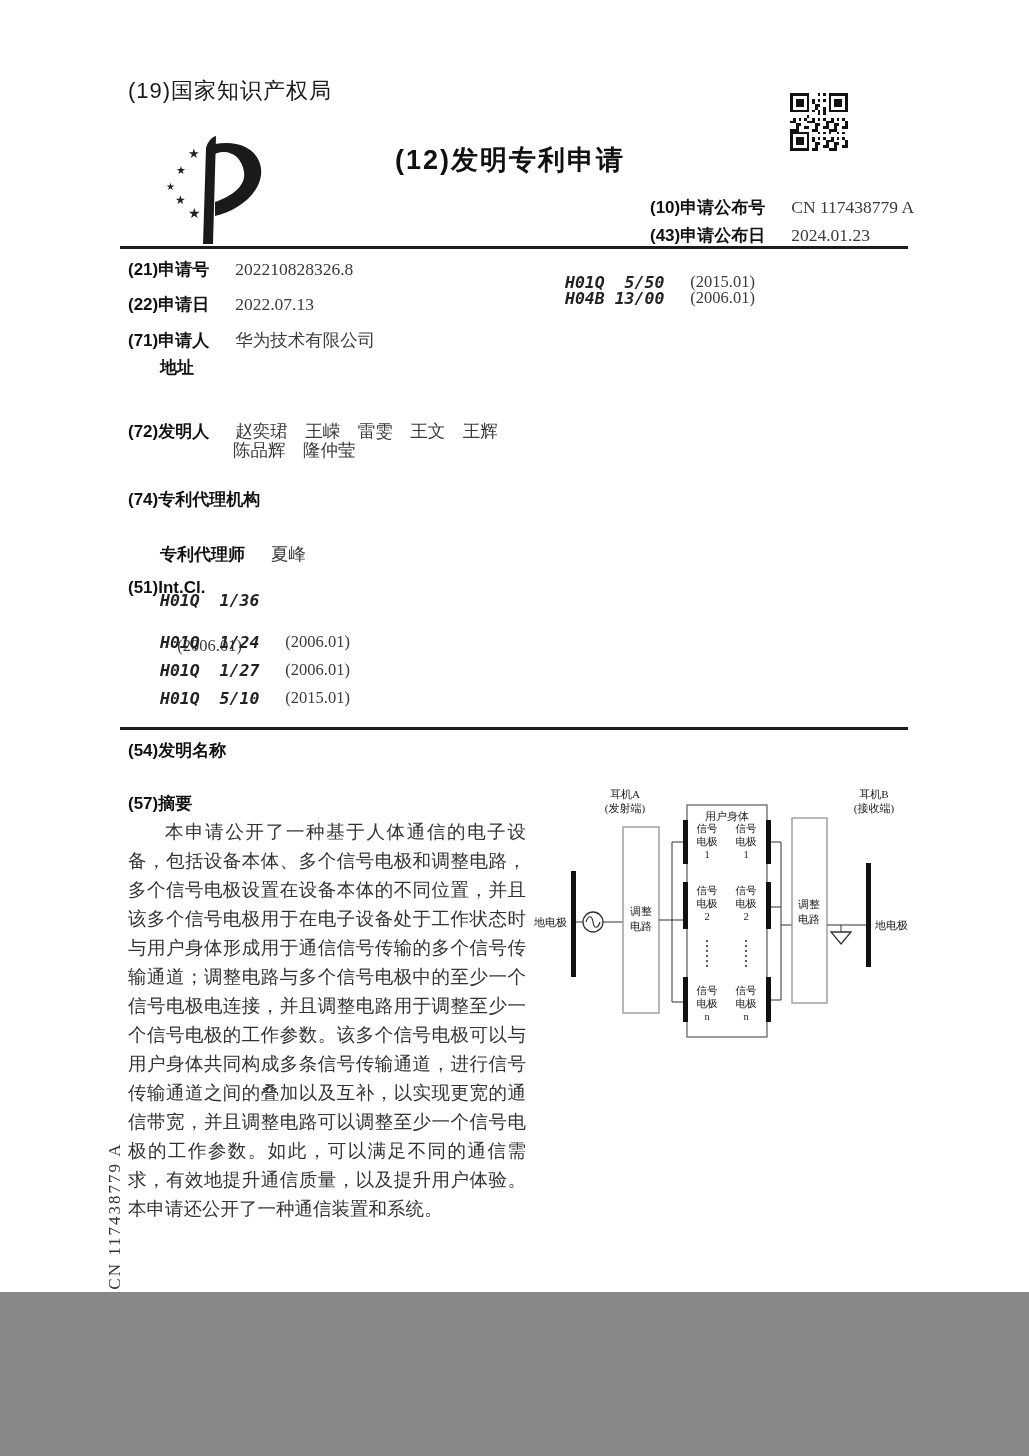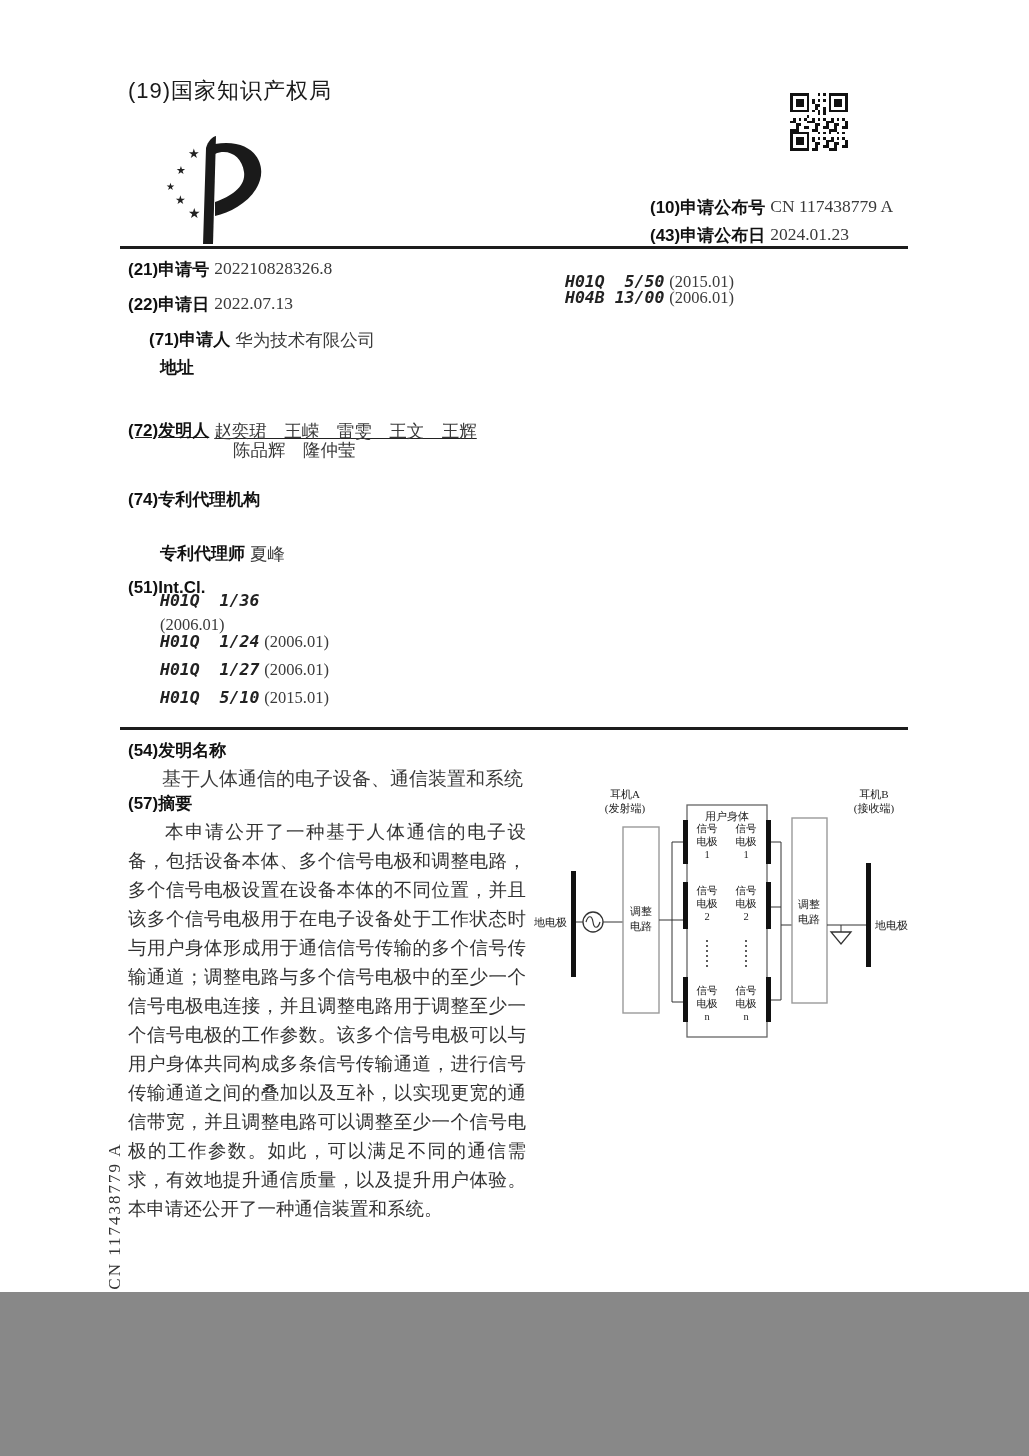--- a/index.html
+++ b/index.html
@@ -1,21 +1,21 @@
 <!DOCTYPE html>
 <html><head>
 <meta charset="utf-8">
 <style>
   html,body{margin:0;padding:0;background:#888;}
   .page{position:relative;width:1029px;height:1292px;background:#ffffff;overflow:hidden;
         font-family:"Liberation Serif",serif;color:#222;}
   .abs{position:absolute;}
   .b{font-family:"Liberation Sans",sans-serif;font-weight:bold;font-size:17px;color:#111;}
   .v{font-family:"Liberation Serif",serif;font-size:17.5px;color:#3a3a3a;}
-  .row{position:absolute;display:flex;gap:5px;align-items:flex-start;white-space:nowrap;}
+  .row{position:absolute;display:flex;gap:26px;align-items:center;white-space:nowrap;}
   .rule{position:absolute;background:#1c1c1c;}
   .office{font-family:"Liberation Sans",sans-serif;font-size:22px;font-weight:500;letter-spacing:1px;color:#1a1a1a;}
   .doctype{font-family:"Liberation Sans",sans-serif;font-size:27px;font-weight:600;letter-spacing:2px;color:#111;}
   .cls-code{font-family:"DejaVu Sans Mono",monospace;font-style:italic;font-weight:bold;font-size:16.5px;color:#222;white-space:pre;}
   .cls-year{font-family:"Liberation Serif",serif;font-size:16.5px;color:#3a3a3a;}
   .abstract-par{font-size:18.5px;line-height:29px;color:#333;text-align:justify;text-indent:2em;
                 font-family:"Liberation Serif",serif;}
   .sidetext{font-size:17px;letter-spacing:2px;color:#333;font-family:"Liberation Serif",serif;
             transform:rotate(-90deg);text-align:center;}
   .watermark{font-family:"Liberation Sans",sans-serif;font-weight:bold;font-size:29px;color:#cbcbcb;
@@ -34,20 +34,21 @@
       <path d="M46,12 C48,5 52,1 56,0 L53,108 L43,108 Z" fill="#1a1a1a"></path>
       <path d="M55,8 C90,2 106,24 100,44 C94,64 72,76 55,80 L55,66 C72,60 86,50 84,36 C82,20 68,12 55,18 Z" fill="#1a1a1a"></path>
       <text x="28" y="22" font-size="13">★</text>
       <text x="16" y="38" font-size="11">★</text>
       <text x="6" y="54" font-size="10">★</text>
       <text x="15" y="68" font-size="12">★</text>
       <text x="28" y="82" font-size="14">★</text>
     </svg>
   </div>
 
+  <div class="abs doctype" style="left:395px;top:142px;">(12)发明专利申请</div>
 
   <div class="abs" style="left:785px;top:88px;width:68px;height:68px;">
     <svg id="qr" width="68" height="68" viewBox="0 0 25 25" fill="#111" style="shape-rendering:crispEdges;background:#fff;">
         <rect x="2" y="2" width="1" height="1"></rect>
         <rect x="3" y="2" width="1" height="1"></rect>
         <rect x="4" y="2" width="1" height="1"></rect>
         <rect x="5" y="2" width="1" height="1"></rect>
         <rect x="6" y="2" width="1" height="1"></rect>
         <rect x="7" y="2" width="1" height="1"></rect>
         <rect x="8" y="2" width="1" height="1"></rect>
@@ -250,26 +251,26 @@
   <div class="rule" style="left:120px;top:246px;width:788px;height:3px;"></div>
 
   <div class="row" style="left:128px;top:258px;">
     <span class="b">(21)申请号</span>
     <span class="v">202210828326.8</span>
   </div>
   <div class="row" style="left:128px;top:293px;">
     <span class="b">(22)申请日</span>
     <span class="v">2022.07.13</span>
   </div>
-  <div class="row" style="left:128px;top:328px;margin-left:21px;">
+  <div class="row" style="left:128px;top:328px;">
     <span class="b">(71)申请人</span>
     <span class="v">华为技术有限公司</span>
   </div>
   <div class="abs b" style="left:160px;top:356px;">地址</div>
-  <div class="row" style="left:128px;top:419px;text-decoration:underline;">
+  <div class="row" style="left:128px;top:419px;">
     <span class="b">(72)发明人</span>
     <span class="v">赵奕珺　王嵘　雷雯　王文　王辉</span>
   </div>
   <div class="abs v" style="left:233px;top:438px;">陈品辉　隆仲莹</div>
   <div class="abs b" style="left:128px;top:488px;">(74)专利代理机构</div>
   <div class="row" style="left:160px;top:542px;">
     <span class="b">专利代理师</span>
     <span class="v">夏峰</span>
   </div>
   <div class="abs b" style="left:128px;top:578px;">(51)Int.Cl.</div>
@@ -297,21 +298,20 @@
   </div>
   <div class="row" style="left:565px;top:288px;">
     <span class="cls-code">H04B 13/00</span>
     <span class="cls-year">(2006.01)</span>
   </div>
 
 
   <div class="rule" style="left:120px;top:727px;width:788px;height:3px;"></div>
 
   <div class="abs b" style="left:128px;top:739px;">(54)发明名称</div>
-  <div class="abs v" style="left:162px;top:766px;font-size:19px;">基于人体通信的电子设备、通信装置和系统</div>
   <div class="abs b" style="left:128px;top:792px;">(57)摘要</div>
   <div class="abs abstract-par" style="left:128px;top:818px;width:398px;">本申请公开了一种基于人体通信的电子设备，包括设备本体、多个信号电极和调整电路，多个信号电极设置在设备本体的不同位置，并且该多个信号电极用于在电子设备处于工作状态时与用户身体形成用于通信信号传输的多个信号传输通道；调整电路与多个信号电极中的至少一个信号电极电连接，并且调整电路用于调整至少一个信号电极的工作参数。该多个信号电极可以与用户身体共同构成多条信号传输通道，进行信号传输通道之间的叠加以及互补，以实现更宽的通信带宽，并且调整电路可以调整至少一个信号电极的工作参数。如此，可以满足不同的通信需求，有效地提升通信质量，以及提升用户体验。本申请还公开了一种通信装置和系统。</div>
 
   <div class="abs" style="left:532px;top:782px;width:385px;height:268px;">
     <svg width="385" height="268" viewBox="0 0 385 268">
 
       <text x="93" y="16" font-size="11" text-anchor="middle">耳机A</text>
       <text x="93" y="30" font-size="11" text-anchor="middle">(发射端)</text>
       <text x="342" y="16" font-size="11" text-anchor="middle">耳机B</text>
       <text x="342" y="30" font-size="11" text-anchor="middle">(接收端)</text>

